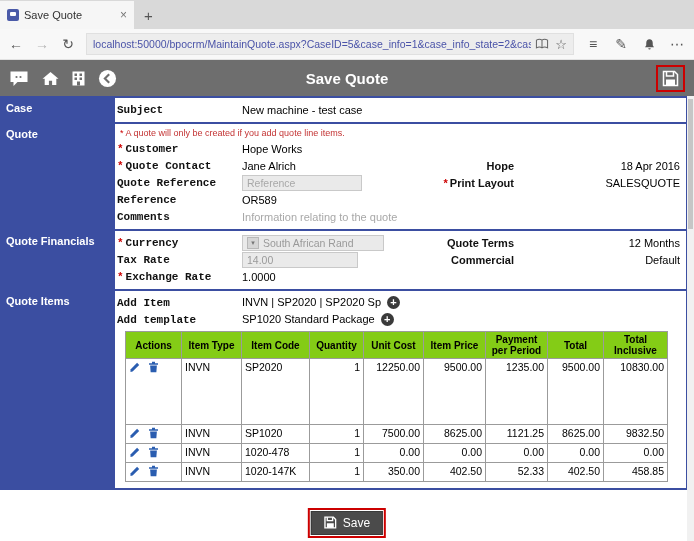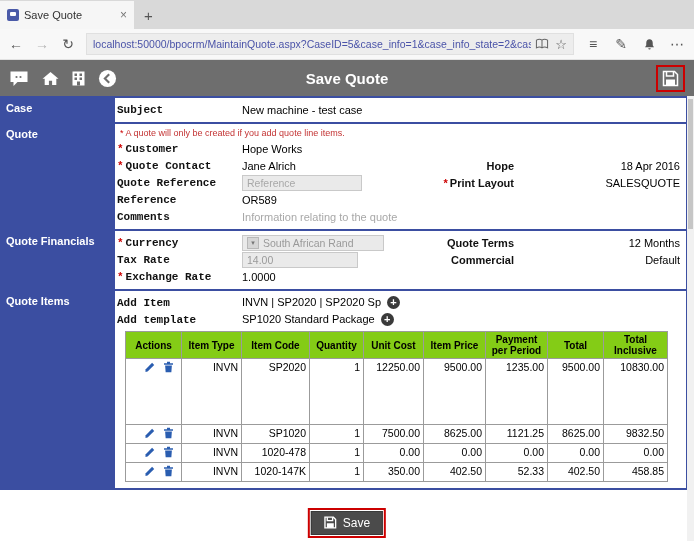--- a/index.html
+++ b/index.html
@@ -76,21 +76,21 @@
   .plus { display:inline-flex; width:13px; height:13px; border-radius:50%;
     background:#3a3a3a; color:#fff; font-size:11px; font-weight:bold;
     align-items:center; justify-content:center; margin-left:6px;
     vertical-align:middle; line-height:13px; }
 
   .items-table { border-collapse:collapse; margin:3px 0 2px 8px; }
   .items-table th { border:1px solid #9b9b9b; font-size:10px; font-weight:bold;
     padding:2px 1px; height:26px; background:#84cc16;
     vertical-align:middle; }
   .items-table td { border:1px solid #9b9b9b; font-size:10.5px;
-    padding:2px 3px; vertical-align:top;text-align:right; }
+    padding:2px 3px; vertical-align:top; }
   .num { text-align:right; }
   tr.tall td { height:66px; }
   .c0{width:56px}.c1{width:60px}.c2{width:68px}.c3{width:54px}.c4{width:60px}
   .c5{width:62px}.c6{width:62px}.c7{width:56px}.c8{width:64px}
   .act { display:inline-flex; margin-right:4px; }
 
   .scrollbar { position:absolute; right:0; top:0; width:7px; height:100%;
     background:#f1f1f1; }
   .thumb { position:absolute; top:3px; left:1px; width:5px; height:130px;
     background:#c6c6c6; }

